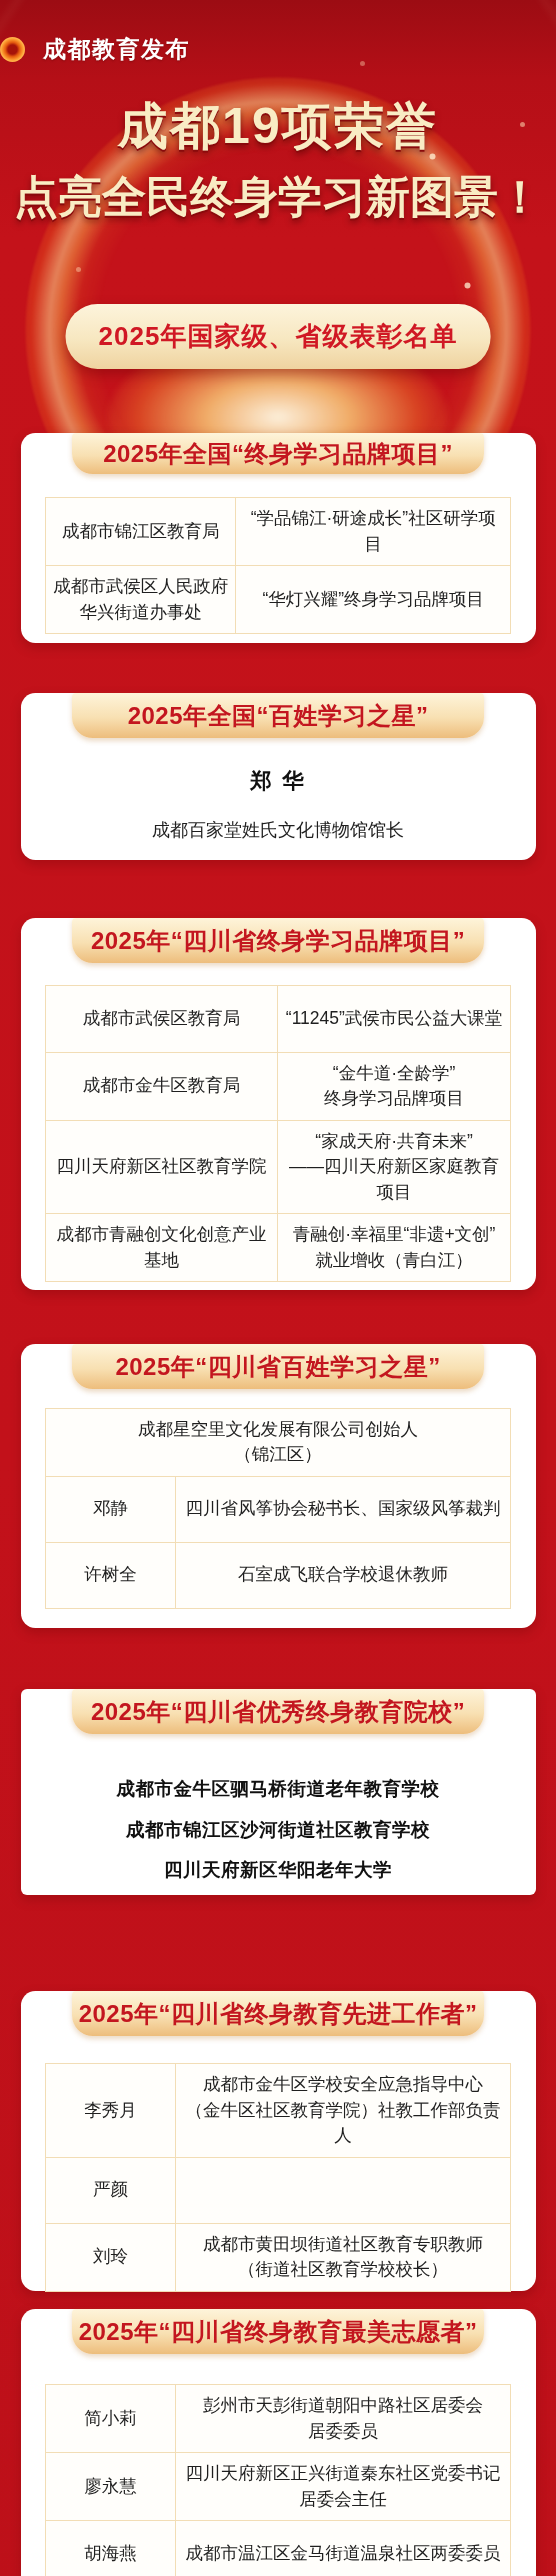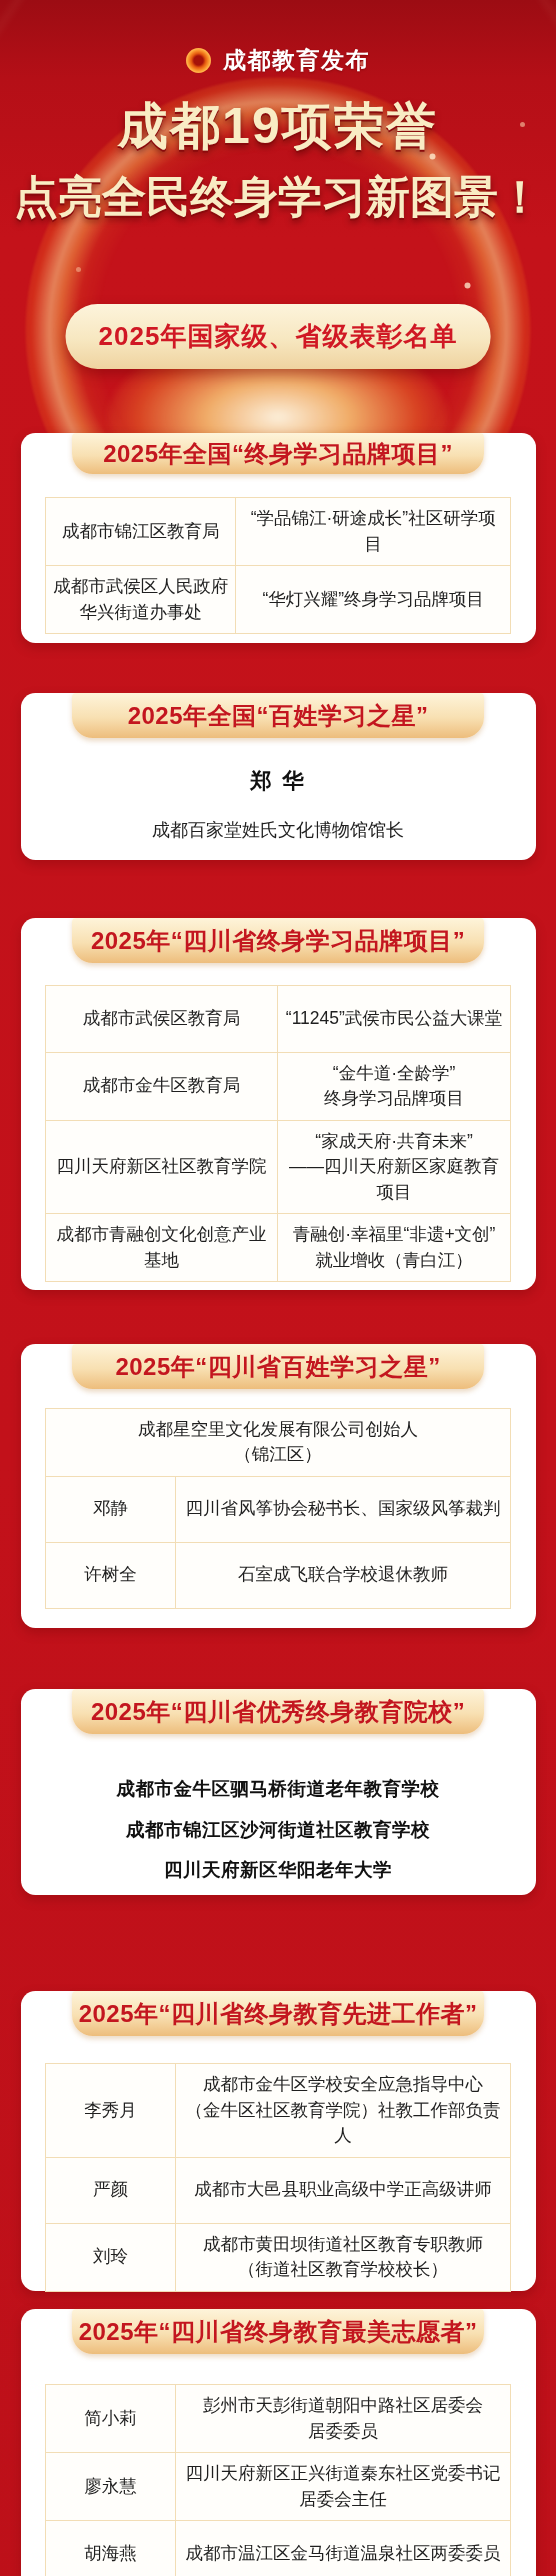--- a/index.html
+++ b/index.html
@@ -42,21 +42,21 @@
       431px 155px 0 1.5px rgba(255,235,205,.8),
       521px 123px 0 1px rgba(255,220,180,.55),
       466px 284px 0 1.5px rgba(255,240,210,.75),
       77px 268px 0 1px rgba(255,220,180,.45),
       114px 344px 0 1px rgba(255,230,190,.6),
       361px 62px 0 1px rgba(255,220,180,.4),
       170px 492px 0 1px rgba(255,230,200,.5),
       505px 443px 0 1.5px rgba(255,210,150,.5);
     background:transparent;}
   
-  .logo-row{position:absolute; top:34px; left:0; width:100%; display:flex; align-items:center; justify-content:center; gap:12px;margin-top:11px;}
+  .logo-row{position:absolute; top:34px; left:0; width:100%; display:flex; align-items:center; gap:18px;}
   .logo-disc{width:25px; height:25px; border-radius:50%;
     background:radial-gradient(circle at 50% 50%,
       #a61309 0 26%, #e4590f 40%, #f98f28 55%, #ffb347 66%, #e8560e 82%, #c8370a 100%);
     box-shadow:inset 0 0 0 1px rgba(255,180,90,.35);}
   .logo-text{color:#ffffff; font-size:23px; font-weight:700; letter-spacing:1.5px; text-shadow:0 1px 2.1px rgba(90,0,0,.45);}
   .main-title{position:absolute; left:0; width:556px; text-align:center; font-weight:700;
     color:#f9ecc4; text-shadow:0 1.5px 0 #8a0a0c, 0 4.1px 6.2px rgba(70,0,0,.55); white-space:nowrap;}
   .title-1{top:93px; font-size:50px; letter-spacing:2.1px;}
   .title-2{top:168px; font-size:44px; letter-spacing:0px;}
   .badge{position:absolute; top:264px; left:50%; transform:translateX(-50%);
@@ -77,21 +77,21 @@
   .trow{display:flex; border-top:0.5px solid #f2ddb5;}
   .trow:first-child{border-top:none;}
   .cell{display:flex; align-items:center; justify-content:center; text-align:center;
     font-size:17.5px; color:#1f1f1f; line-height:1.45; white-space:pre-line; padding:8.2px 6.2px; box-sizing:border-box;}
   .cell-l{border-right:0.5px solid #f2ddb5;}
   .cell-r{flex:1;}
   .c1{top:433px;  height:210px;}
   .c2{top:693px; height:167px;}
   .c3{top:918px; height:372px;}
   .c4{top:1344px; height:284px;}
-  .c5{top:1689px; height:206px;}
+  .c5{top:1689px; height:206px;border-radius:6px;}
   .c6{top:1955px; height:300px;margin-top:36px;}
   .c7{top:2309px; height:301px;}
   .c1 .bar{height:41px;}
   .c1 .tbl{margin-top:23px;} .c1 .trow{min-height:59px;} .c1 .cell-l{width:41%;}
   .c3 .tbl{margin-top:21.6px;} .c3 .trow{min-height:66px;} .c3 .cell-l{width:50%;}
   .c4 .tbl{margin-top:18.5px;} .c4 .trow{min-height:65px;} .c4 .cell-l{width:28%;}
   .c6 .tbl{margin-top:27px;} .c6 .trow{min-height:65px;} .c6 .cell-l{width:28%;}
   .c7 .tbl{margin-top:30px;} .c7 .trow{min-height:65px;} .c7 .cell-l{width:28%;}
   .person{display:flex; flex-direction:column; align-items:center;}
   .person-name{margin-top:28px; font-size:21.6px; font-weight:700; color:#111; letter-spacing:2.1px;}
@@ -210,21 +210,20 @@
       <span>2025年“四川省终身教育先进工作者”</span>
     </div>
     <div class="tbl">
       <div class="trow">
         <div class="cell cell-l">李秀月</div>
         <div class="cell cell-r">成都市金牛区学校安全应急指导中心
 （金牛区社区教育学院）社教工作部负责人</div>
       </div>
       <div class="trow">
         <div class="cell cell-l">严颜</div>
-        <div class="cell cell-r">成都市大邑县职业高级中学正高级讲师</div>
       </div>
       <div class="trow">
         <div class="cell cell-l">刘玲</div>
         <div class="cell cell-r">成都市黄田坝街道社区教育专职教师
 （街道社区教育学校校长）</div>
       </div>
     </div>
   </div>
 
   <div class="card c7">

